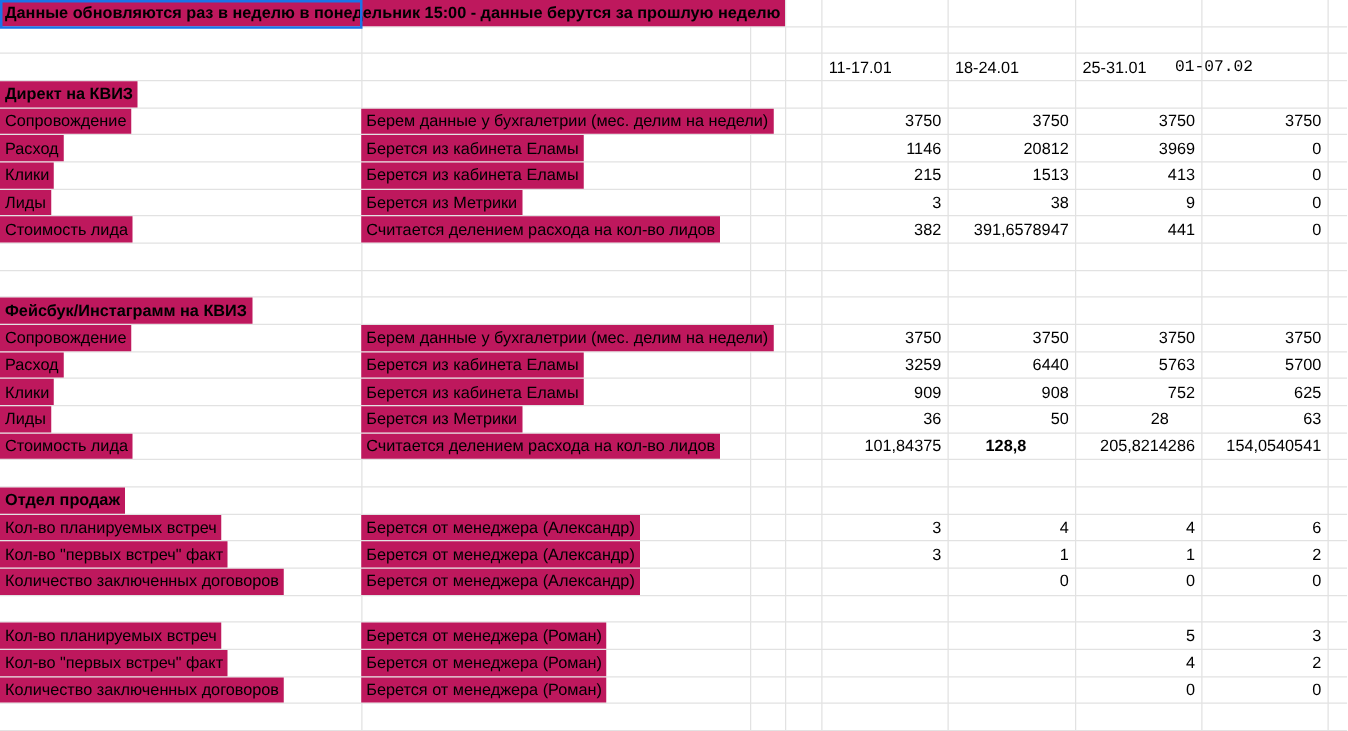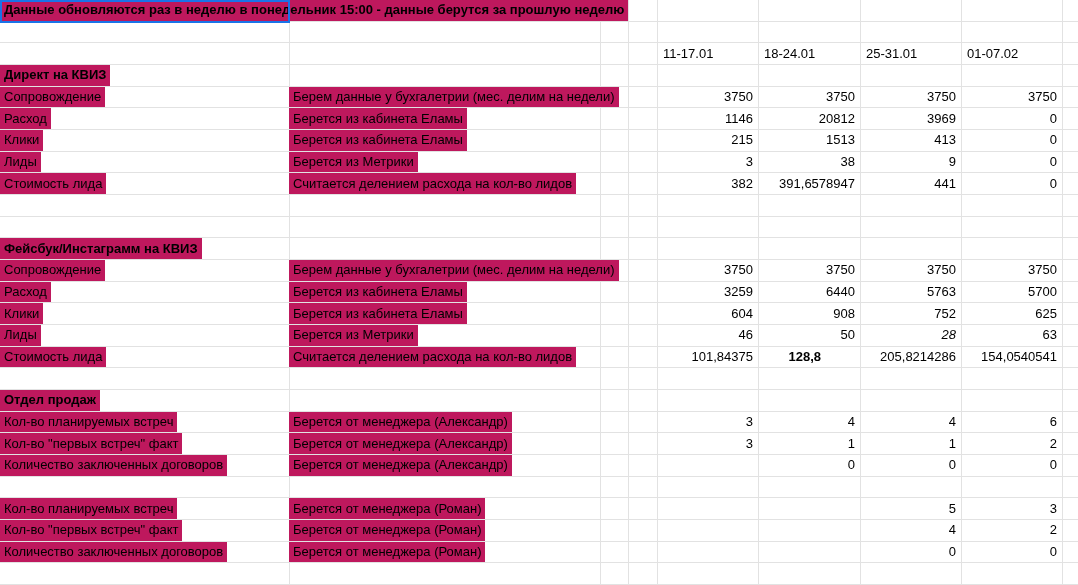--- a/index.html
+++ b/index.html
@@ -34,21 +34,21 @@
     </div>
   <div id="rows">
       <div class="row" style="top: 0px; height: 21.67px;">
         <div class="c txt bold" style="left: 0px;">Данные обновляются раз в неделю в понедельник 15:00 - данные берутся за прошлую неделю</div>
       </div>
       <div class="row" style="top: 21.67px; height: 21.67px;"></div>
       <div class="row" style="top: 43.33px; height: 21.67px;">
         <div class="c " style="left: 663px;">11-17.01</div>
         <div class="c " style="left: 764px;">18-24.01</div>
         <div class="c " style="left: 866px;">25-31.01</div>
-        <div class="c " style="left: 967px;">01-07.02</div>
+        <div class="c " style="left: 940px; font-family: Liberation Mono, monospace;">01-07.02</div>
       </div>
       <div class="row" style="top: 65px; height: 21.67px;">
         <div class="c txt bold" style="left: 0px;">Директ на КВИЗ</div>
       </div>
       <div class="row" style="top: 86.67px; height: 21.67px;">
         <div class="c txt" style="left: 0px;">Сопровождение</div>
         <div class="c txt" style="left: 289px;">Берем данные у бухгалетрии (мес. делим на недели)</div>
         <div class="c num" style="left: 658px; width: 95px;">3750</div>
         <div class="c num" style="left: 759px; width: 96px;">3750</div>
         <div class="c num" style="left: 861px; width: 95px;">3750</div>
@@ -103,31 +103,31 @@
         <div class="c txt" style="left: 0px;">Расход</div>
         <div class="c txt" style="left: 289px;">Берется из кабинета Еламы</div>
         <div class="c num" style="left: 658px; width: 95px;">3259</div>
         <div class="c num" style="left: 759px; width: 96px;">6440</div>
         <div class="c num" style="left: 861px; width: 95px;">5763</div>
         <div class="c num" style="left: 962px; width: 95px;">5700</div>
       </div>
       <div class="row" style="top: 303.33px; height: 21.67px;">
         <div class="c txt" style="left: 0px;">Клики</div>
         <div class="c txt" style="left: 289px;">Берется из кабинета Еламы</div>
-        <div class="c num" style="left: 658px; width: 95px;">604</div>
+        <div class="c num" style="left: 658px; width: 95px;">909</div>
         <div class="c num" style="left: 759px; width: 96px;">908</div>
         <div class="c num" style="left: 861px; width: 95px;">752</div>
         <div class="c num" style="left: 962px; width: 95px;">625</div>
       </div>
       <div class="row" style="top: 325px; height: 21.67px;">
         <div class="c txt" style="left: 0px;">Лиды</div>
         <div class="c txt" style="left: 289px;">Берется из Метрики</div>
-        <div class="c num" style="left: 658px; width: 95px;">46</div>
+        <div class="c num" style="left: 658px; width: 95px;">36</div>
         <div class="c num" style="left: 759px; width: 96px;">50</div>
-        <div class="c num" style="left: 861px; width: 95px; font-style: italic;">28</div>
+        <div class="c num" style="left: 840px; width: 95px;">28</div>
         <div class="c num" style="left: 962px; width: 95px;">63</div>
       </div>
       <div class="row" style="top: 346.67px; height: 21.67px;">
         <div class="c txt" style="left: 0px;">Стоимость лида</div>
         <div class="c txt" style="left: 289px;">Считается делением расхода на кол-во лидов</div>
         <div class="c num" style="left: 658px; width: 95px;">101,84375</div>
         <div class="c num" style="left: 725px; width: 96px; font-weight: bold;">128,8</div>
         <div class="c num" style="left: 861px; width: 95px; text-align: center;">205,8214286</div>
         <div class="c num" style="left: 962px; width: 95px;">154,0540541</div>
       </div>

